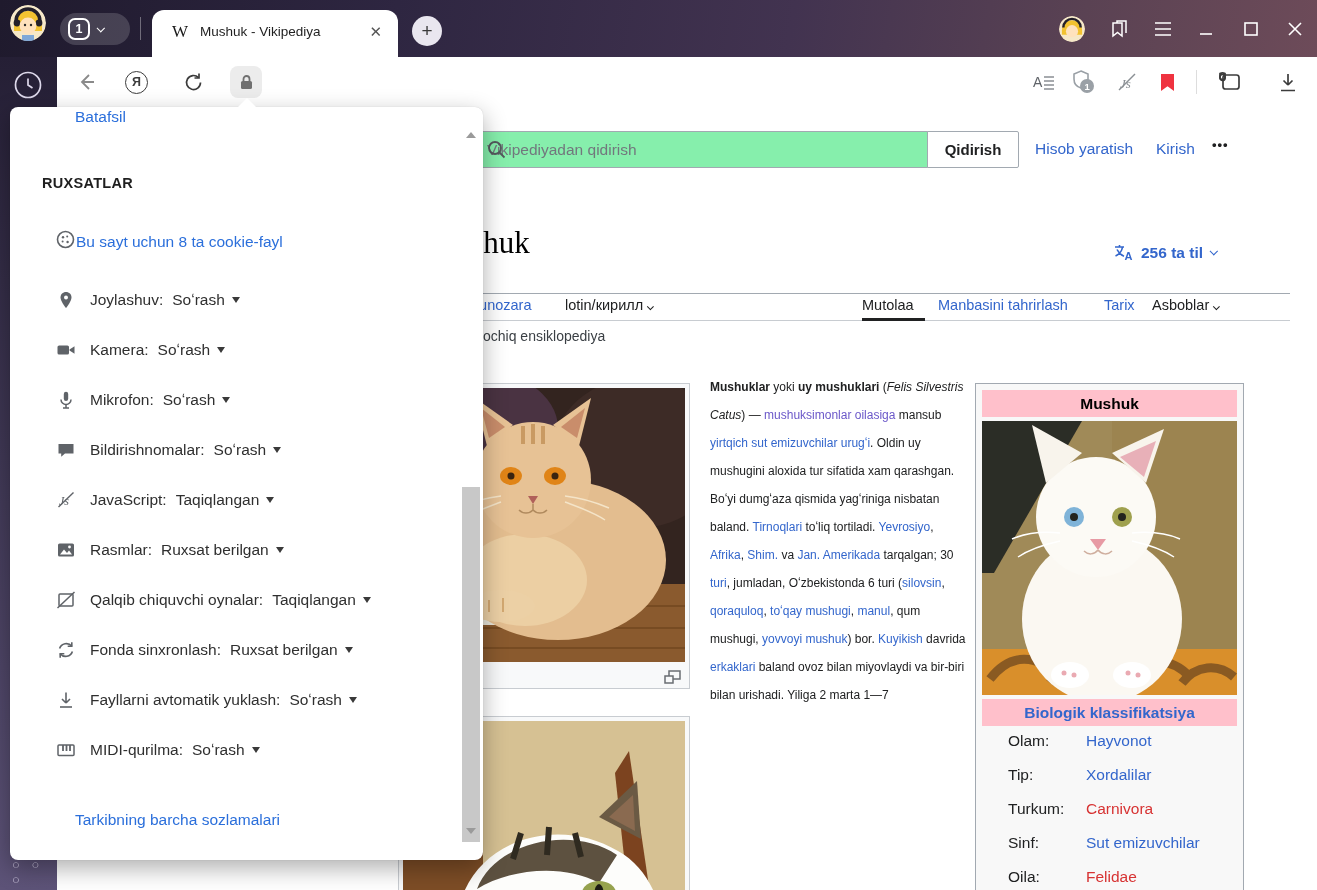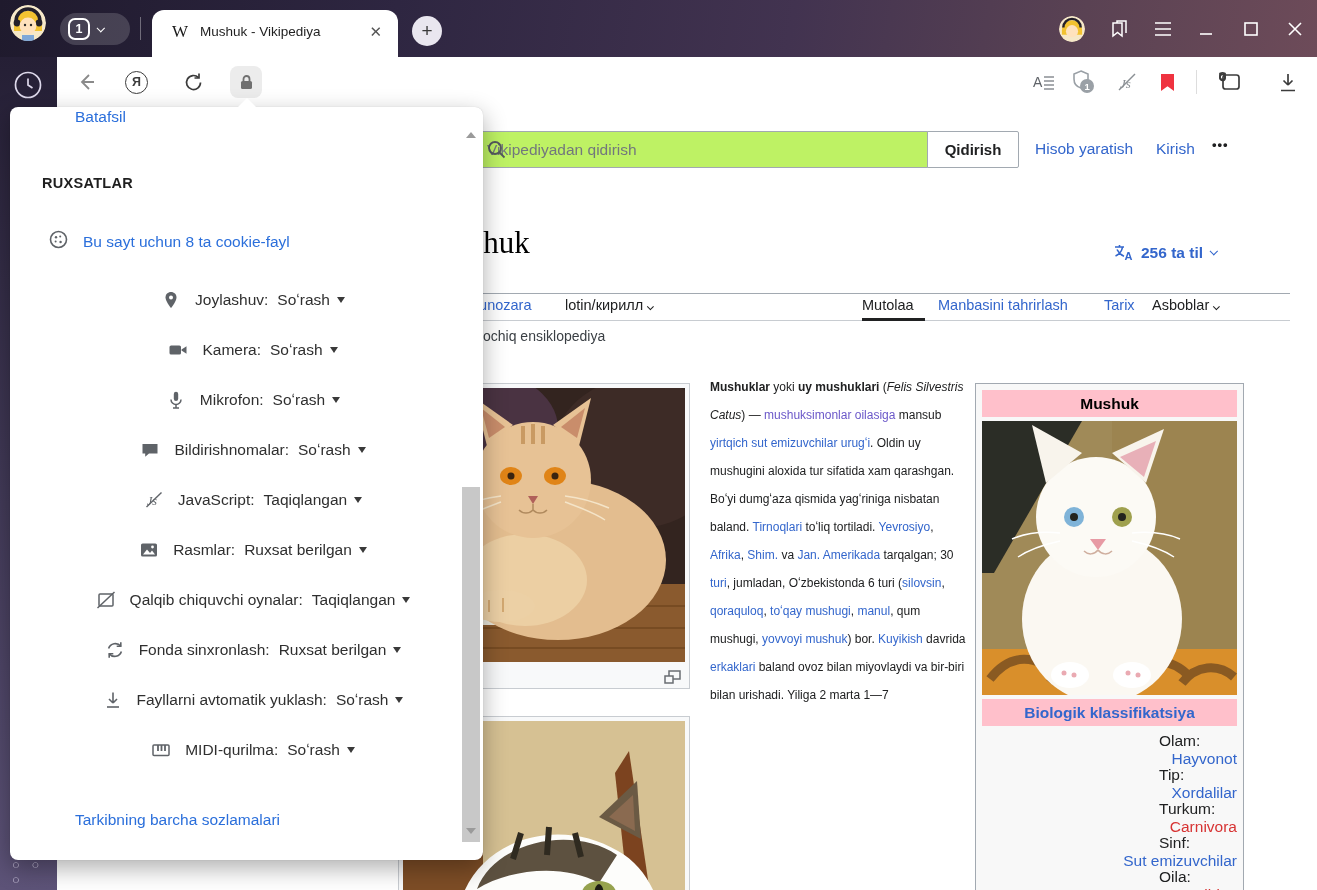--- a/index.html
+++ b/index.html
@@ -45,21 +45,21 @@
     font-size:17.5px;color:#9b9b9b;}
   .url b{color:#1c1c1c;font-weight:normal;}
   .ya-circle{width:23px;height:23px;border:1.6px solid #3c3c3c;border-radius:50%;color:#3c3c3c;
     font-size:12.5px;display:flex;align-items:center;justify-content:center;font-weight:bold;}
   .tl-div{position:absolute;left:1139px;top:13px;width:1px;height:24px;background:#ddd;}
 
   
   .page{position:absolute;left:0;top:50px;width:1243px;height:783px;background:#fff;overflow:hidden;
     color:#202122;}
   .srch{position:absolute;left:373px;top:24px;width:498px;height:37px;border:1px solid #a2a9b1;
-    border-radius:2px 0 0 2px;background:#bef264;display:flex;align-items:center;padding-left:56px;
+    border-radius:2px 0 0 2px;background:#86efac;display:flex;align-items:center;padding-left:56px;
     font-size:15.5px;color:#72777d;}
   .srch-ic{position:absolute;left:430px;top:33px;}
   .srch-btn{position:absolute;left:870px;top:24px;width:92px;height:37px;border:1px solid #a2a9b1;
     border-radius:0 2px 2px 0;background:#fff;font-weight:bold;font-size:15px;color:#202122;
     display:flex;align-items:center;justify-content:center;}
   .hdr-link{position:absolute;top:33px;font-size:15.5px;color:#3366cc;}
   .hdr-dots{position:absolute;left:1155px;top:30px;font-size:13px;color:#202122;letter-spacing:1px;font-weight:bold;}
   .pg-title{position:absolute;left:371px;top:118px;font-family:"Liberation Serif",serif;
     font-size:31px;color:#000;}
   .lang-btn{position:absolute;left:1056px;top:136px;color:#36c;font-size:15.5px;font-weight:bold;
@@ -81,41 +81,41 @@
   .para a.visited{color:#6b58c9;}
   .para i{font-style:italic;}
 
   .infobox{position:absolute;left:918px;top:276px;width:269px;height:520px;background:#f8f8f8;
     border:1px solid #a2a9b1;padding:6px;font-size:15.5px;}
   .ib-bar{height:27px;background:#ffc0cb;display:flex;align-items:center;justify-content:center;
     font-weight:bold;font-size:15.5px;color:#000;}
   .ib-bar a{color:#3366cc;text-decoration:none;font-weight:bold;}
   .ib-img{margin:4px 0;display:block;}
   .ib-rows{margin-top:6px;}
-  .ib-row{display:flex;height:34px;align-items:flex-end;padding-left:26px;flex-direction:column;}
+  .ib-row{display:flex;height:34px;align-items:flex-start;padding-left:26px;}
   .ib-label{width:78px;color:#202122;}
   .ib-row a{text-decoration:none;}
   .ib-row a.blue{color:#3366cc;}
   .ib-row a.red{color:#d73333;}
   .tri-up{width:0;height:0;border-left:5px solid transparent;border-right:5px solid transparent;
     border-bottom:6px solid #8a8a8a;}
   .tri-down{width:0;height:0;border-left:5px solid transparent;border-right:5px solid transparent;
     border-top:6px solid #6a6a6a;}
 
   
   .panel{position:absolute;left:10px;top:107px;width:473px;height:753px;background:#fff;
     border-radius:8px;box-shadow:0 8px 24px rgba(0,0,0,.32),0 0 1px rgba(0,0,0,.2);z-index:50;}
   .panel-pointer{position:absolute;left:237px;top:98px;width:0;height:0;z-index:51;
     border-left:10px solid transparent;border-right:10px solid transparent;border-bottom:10px solid #fff;}
   .p-link{position:absolute;left:65px;color:#2b6fdb;font-size:15.5px;}
   .p-sect{position:absolute;left:32px;top:68px;font-size:14.5px;font-weight:bold;color:#1f1f1f;letter-spacing:.3px;}
-  .cookie-row{position:absolute;left:38px;top:122px;display:flex;align-items:center;gap:14px;}
+  .cookie-row{position:absolute;left:45px;top:122px;display:flex;align-items:center;}
   .cookie-row a{color:#2b6fdb;font-size:15.5px;text-decoration:none;}
   .perm-rows{position:absolute;left:0;top:168px;width:440px;}
-  .perm-row{height:50px;display:flex;align-items:center;padding-left:44px;justify-content:center;}
+  .perm-row{height:50px;display:flex;align-items:center;padding-left:44px;}
   .perm-row .ic{width:24px;display:flex;justify-content:center;}
   .perm-row .lbl{margin-left:12px;font-size:15.5px;color:#2f2f2f;}
   .perm-row .val{margin-left:9px;font-size:15.5px;color:#2f2f2f;display:flex;align-items:center;gap:7px;}
   .caret{width:0;height:0;border-left:4.5px solid transparent;border-right:4.5px solid transparent;
     border-top:6px solid #3a3a3a;}
   .panel-scroll{position:absolute;left:452px;top:0;width:18px;height:753px;}
   .panel-scroll .thumb-v{position:absolute;left:0;top:380px;width:18px;height:355px;background:#c8c8c8;}
   .panel-scroll .up{position:absolute;top:8px;left:4px;}
   .panel-scroll .down{position:absolute;bottom:8px;left:4px;}
 </style>

